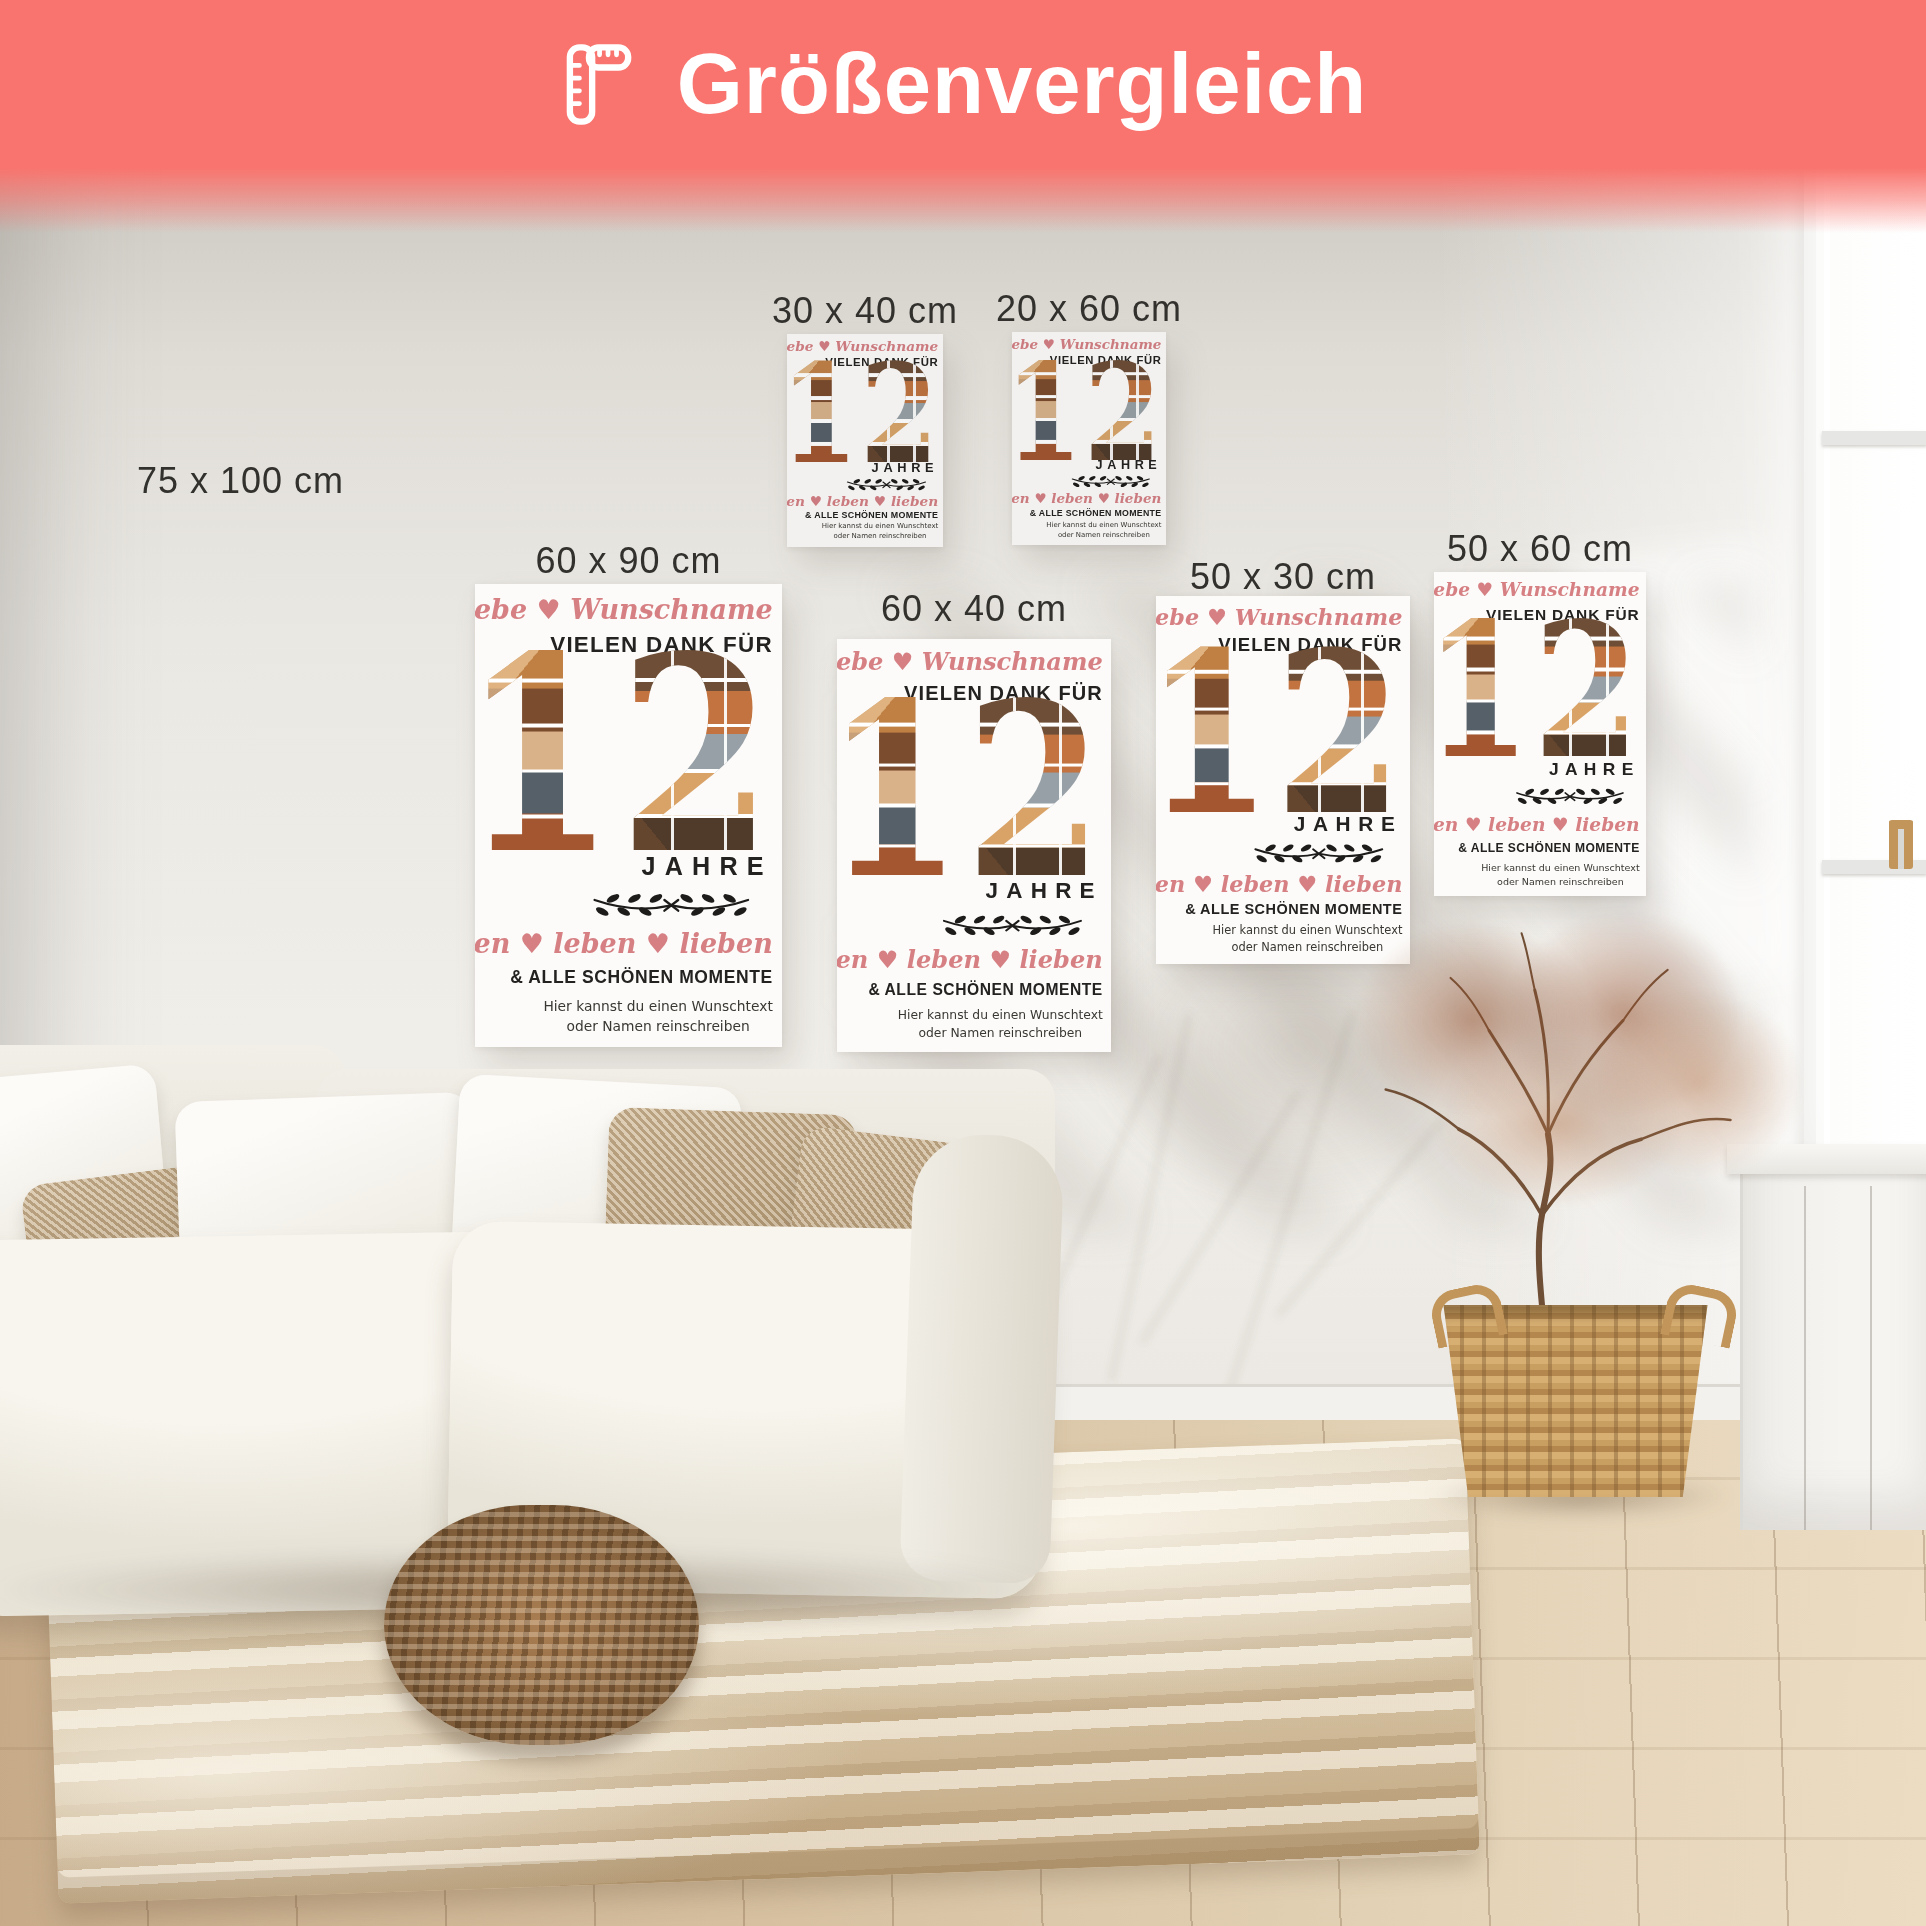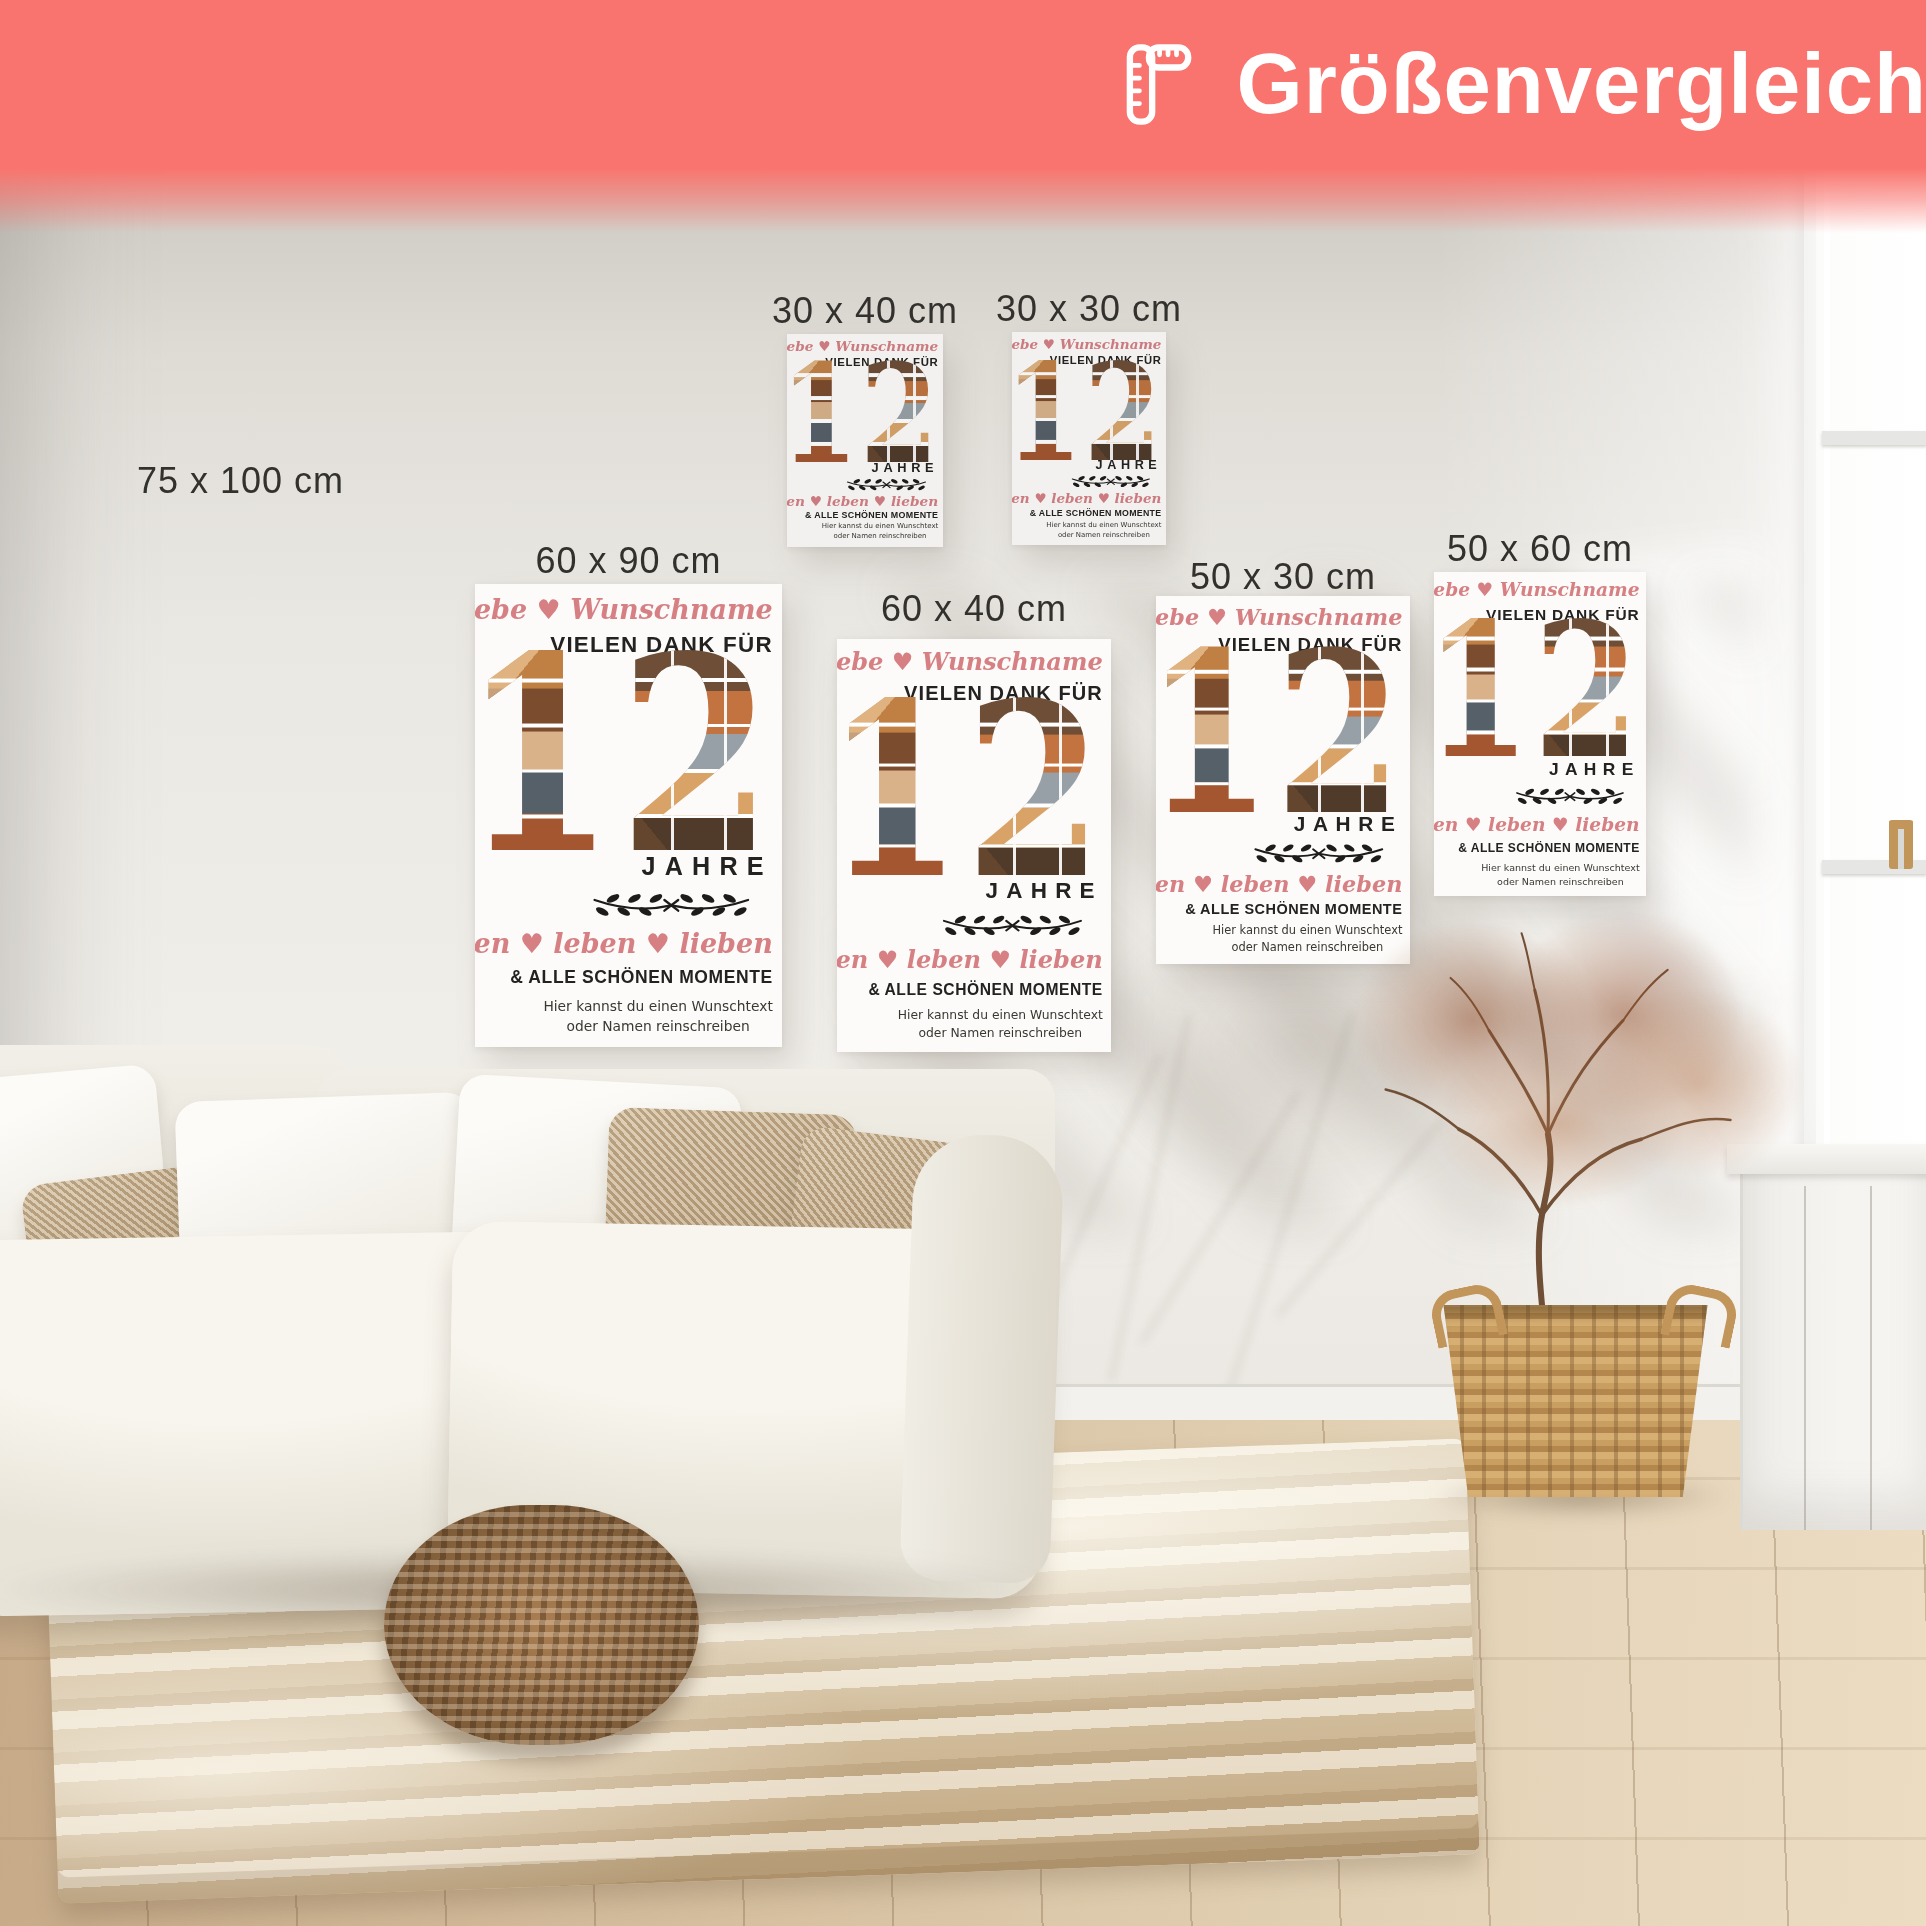--- a/index.html
+++ b/index.html
@@ -129,21 +129,21 @@
       linear-gradient(180deg,#6e4e36 0 20%,#c2733f 20% 40%,#97a0a6 40% 58%,#d9a368 58% 79%,#503b2b 79% 100%);}
   .p-years{font-size:calc(var(--pw)*0.082);letter-spacing:calc(var(--pw)*0.03);}
   .laurel{width:calc(var(--pw)*0.66);height:calc(var(--pw)*0.10);}
   .p-moments{font-size:calc(var(--pw)*0.057);letter-spacing:calc(var(--pw)*0.002);}
   .p-hint{font-family:"DejaVu Sans",sans-serif;font-size:calc(var(--pw)*0.045);color:#3a3833;
     line-height:1.45;text-align:center;white-space:nowrap;}
 
   
   .banner{position:absolute;left:0;top:0;width:1927px;height:233px;z-index:10;
     background:linear-gradient(180deg,#f9746e 0%,#f9746e 72%,rgba(249,116,110,.55) 86%,rgba(249,116,110,0) 100%);}
-  .banner-inner{height:168px;display:flex;align-items:center;justify-content:flex-end;gap:40px;}
+  .banner-inner{height:168px;display:flex;align-items:center;justify-content:center;gap:40px;}
   .banner-title{font-family:"Liberation Sans",sans-serif;font-weight:700;font-size:85px;color:#ffffff;letter-spacing:1px;}
 </style>
 </head>
 <body>
 
 <div class="canvas">
 
   <div class="wall">
     <div class="wall-bright"></div>
     <div class="sun-patch"></div>
@@ -205,21 +205,21 @@
       <div class="p-script">lachen ♥ leben ♥ lieben</div>
       <div class="p-bold p-moments">&amp; ALLE SCHÖNEN MOMENTE</div>
       <div class="p-hint">
         <span>Hier kannst du einen Wunschtext</span><br>
         <span>oder Namen reinschreiben</span>
       </div>
     </div>
   </div>
 
   <div class="poster-wrap" style="left: 1012px; top: 332px; width: 154px; --pw: 154px;">
-    <div class="size-label" style="top: -44px;">30 x 30 cm</div>
+    <div class="size-label" style="top: -44px;">20 x 60 cm</div>
     <div class="poster-card shaded" style="height: 213px;">
       <div class="p-script">liebe ♥ Wunschname</div>
       <div class="p-bold p-thanks">VIELEN DANK FÜR</div>
       <div class="p-digits">
         <span class="digit digit--one">1</span>
             <span class="digit digit--two">2</span>
       </div>
       <div class="p-bold p-years">JAHRE</div>
       <svg class="laurel" viewBox="0 0 220 40">
             <path d="M110 20 C 84 26 48 26 10 13" stroke="#1d1c1a" stroke-width="3" fill="none" stroke-linecap="round"></path>

